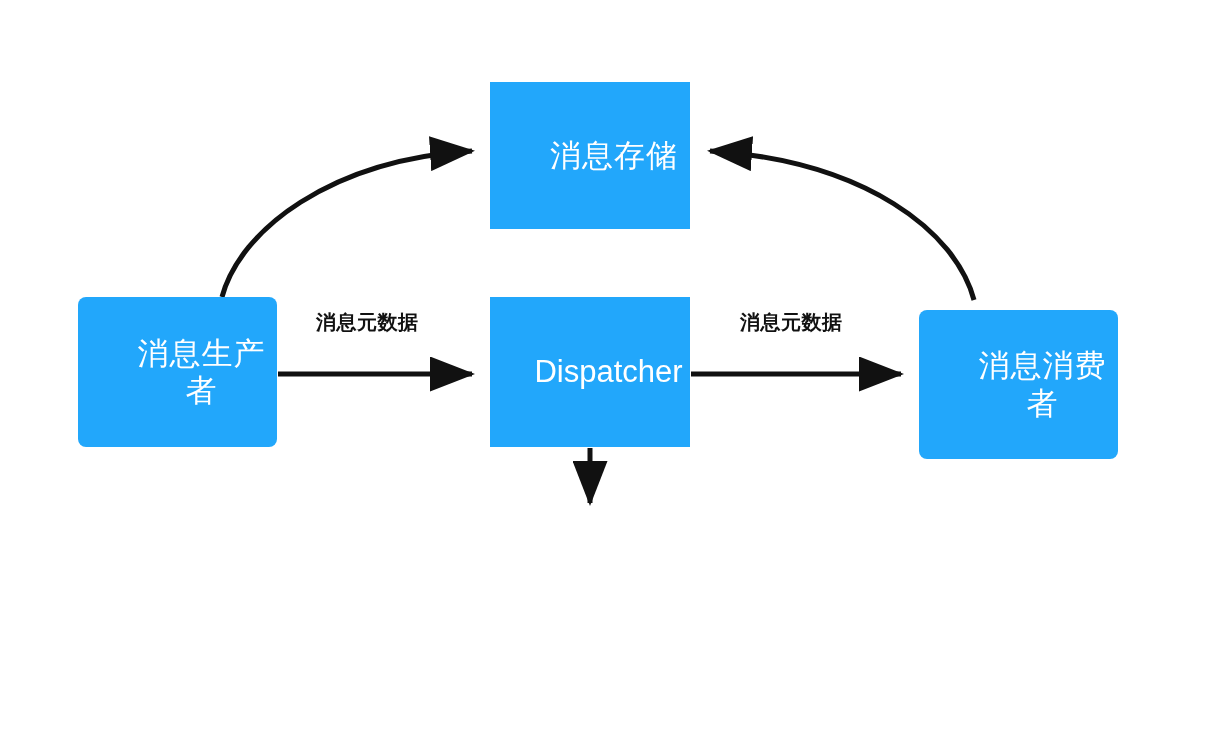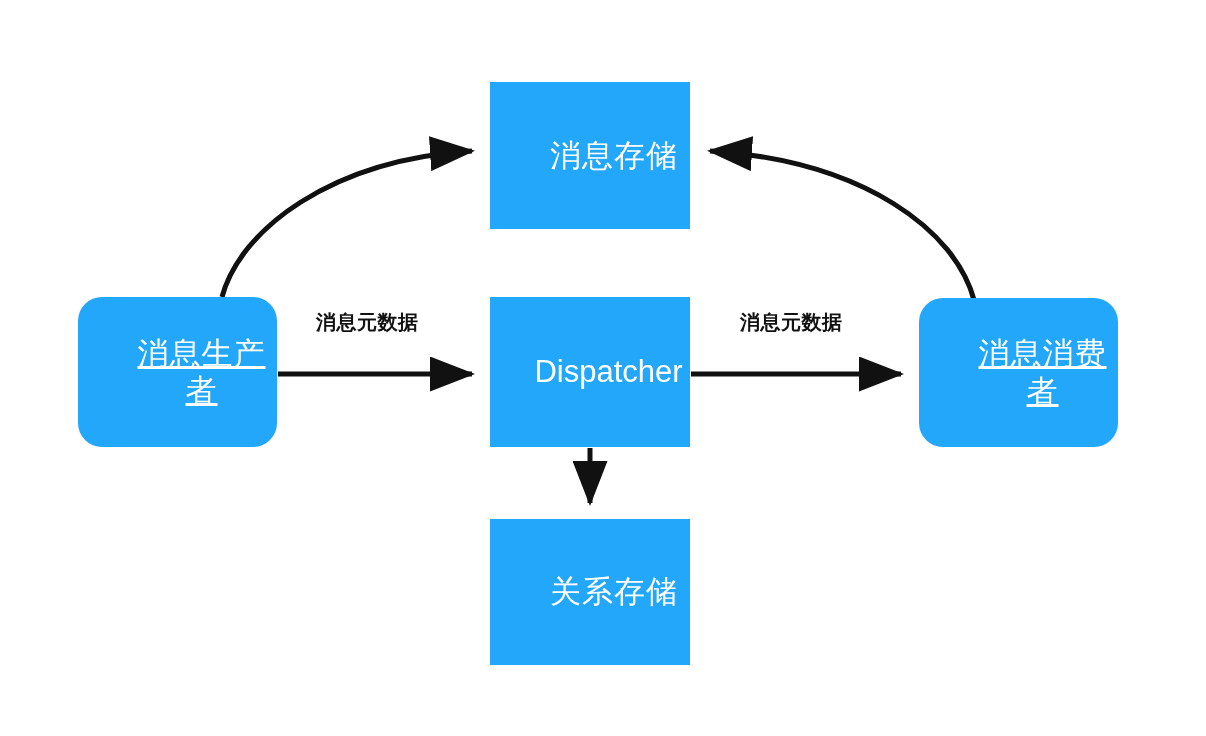--- a/index.html
+++ b/index.html
@@ -33,22 +33,21 @@
     letter-spacing: 1px;
     font-weight: 400;
     padding-left: 48px;
   }
   .node-latin {
     font-size: 31px;
     letter-spacing: 0px;
     font-weight: 400;
   }
   .rounded {
-    border-radius: 24px;
-    text-decoration: underline;
+    border-radius: 8px;
   }
   .sharp {
     border-radius: 0px;
   }
   .edge-label {
     position: absolute;
     color: #111111;
     font-size: 20px;
     font-weight: 700;
     letter-spacing: 0.5px;
@@ -93,25 +92,22 @@
   </div>
 
   <div class="node rounded node-cjk" style="left:78px; top:297px; width:199px; height:150px; background:#22a7fb;">
     <span>消息生产者</span>
   </div>
 
   <div class="node sharp node-latin" style="left:490px; top:297px; width:200px; height:150px; background:#22a7fb;padding-left:37px;">
     <span>Dispatcher</span>
   </div>
 
-  <div class="node rounded node-cjk" style="left:919px; top:298px; width:199px; height:149px; background:#22a7fb;">
+  <div class="node rounded node-cjk" style="left:919px; top:310px; width:199px; height:149px; background:#22a7fb;">
     <span>消息消费者</span>
   </div>
 
-  <div class="node sharp node-cjk" style="left:490px; top:519px; width:200px; height:146px; background:#22a7fb;">
-    <span>关系存储</span>
-  </div>
 
   <div class="edge-label" style="left:316px; top:309px;">消息元数据</div>
 
   <div class="edge-label" style="left:740px; top:309px;">消息元数据</div>
 
 </div>
 
 </body></html>

